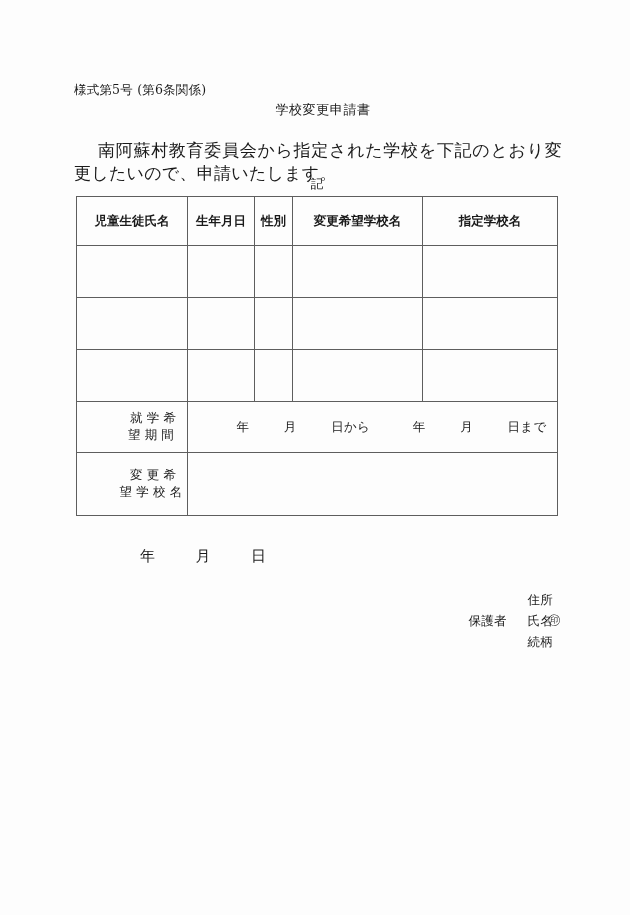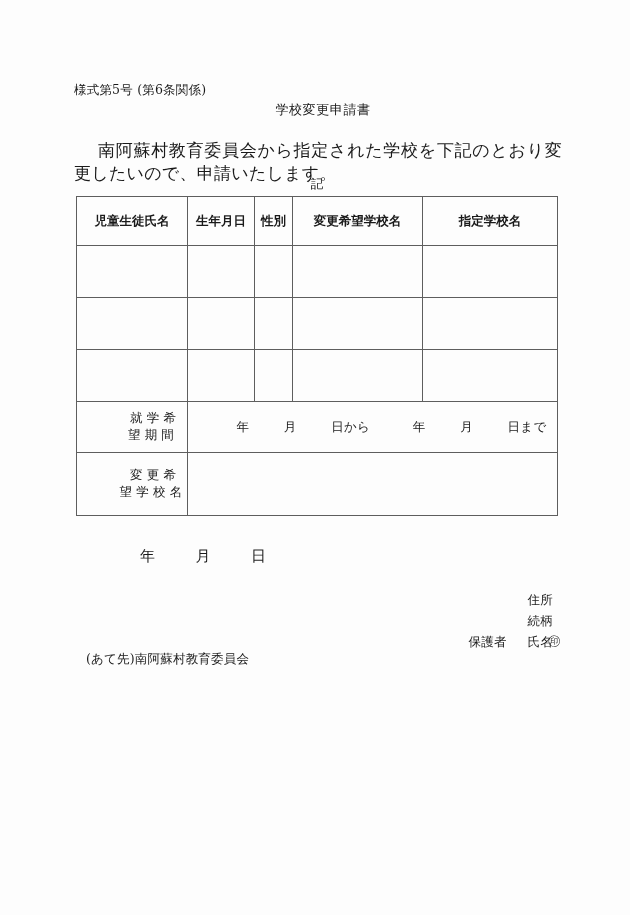--- a/index.html
+++ b/index.html
@@ -253,25 +253,24 @@
     <span>月</span>
     <span class="gap"></span>
     <span>日</span>
   </div>
 
   <div class="sign-block">
     <div class="sign-row">
       <span>住所</span>
     </div>
     <div class="sign-row">
-      <span>続柄</span>
-    </div>
-    <div class="sign-row">
       <span>保護者</span>
       <span class="guardian-gap"></span>
       <span>氏名</span>
       <span class="seal">㊞</span>
     </div>
-  </div>
-
-  <div class="addressee">(あて先)南阿蘇村教育委員会</div>
+    <div class="sign-row">
+      <span>続柄</span>
+    </div>
+  </div>
+
 
 </div>
 
 </body></html>

